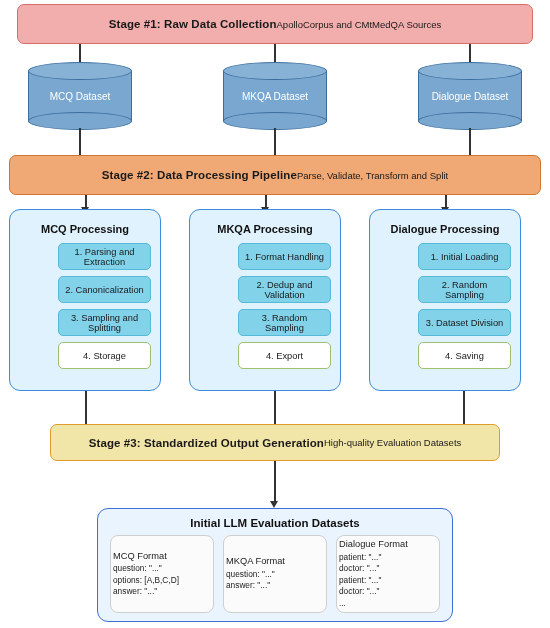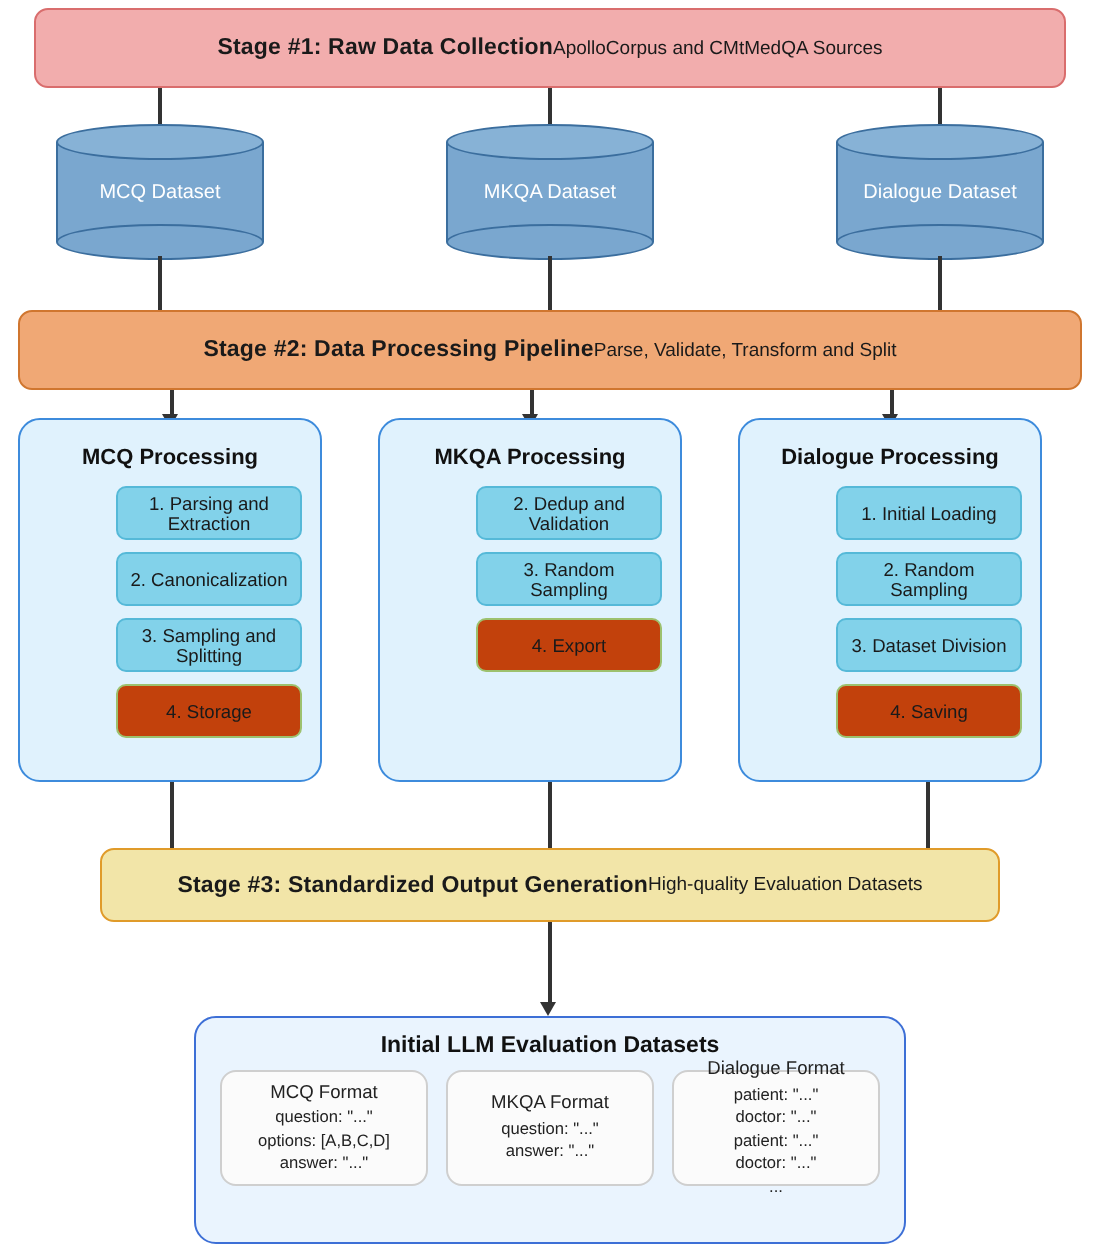--- a/index.html
+++ b/index.html
@@ -39,30 +39,30 @@
 
   
   .col{background:#e0f2fd;border:1.6px solid #3d8bdc;border-radius:11px;
        width:152px;height:182px;padding-top:7px;}
   .col .ctitle{text-align:center;font-weight:bold;font-size:11px;line-height:14px;
                margin:5px 0 7px 0;color:#111;}
   .steplist{padding:0 9px;}
   .step{height:27px;border-radius:5px;display:flex;align-items:center;justify-content:center;
         font-size:9.3px;margin-bottom:6px;box-sizing:border-box;text-align:center;padding:0 3px;margin-left:39px;}
   .step.blue{background:#82d2ea;border:1px solid #55b9d8;}
-  .step.green{background:#c2410c;border:1px solid #9dc16e;}
+  .step.green{background:#ffffff;border:1px solid #9dc16e;}
 
   
   .outbox{left:97px;top:508px;width:356px;height:114px;
           background:#eaf4fe;border:1.8px solid #3d6fd6;border-radius:11px;}
   .outbox .otitle{text-align:center;font-weight:bold;font-size:11.5px;margin-top:8px;color:#111;}
   .fmtrow{display:flex;justify-content:space-between;padding:6px 12px 0 12px;}
   .fmt{background:#fbfbfb;border:1px solid #cfcfcf;border-radius:8px;
-       width:104px;height:58px;box-sizing:border-box;
-       display:flex;flex-direction:column;align-items:center;justify-content:center;
+       width:104px;height:78px;box-sizing:border-box;
+       display:flex;flex-direction:column;align-items:flex-start;justify-content:center;
        font-size:8.3px;line-height:11.5px;color:#222;text-align:center;padding:2px;}
   .fmt .fname{font-size:9.3px;margin-bottom:1px;}
   .fmt .fline{white-space:nowrap;}
 
   
   .vline{background:#333333;width:1.6px;}
   .arrowhead{width:0;height:0;border-left:4.5px solid transparent;border-right:4.5px solid transparent;
              border-top:7px solid #333333;}
 </style>
 </head>
@@ -125,20 +125,21 @@
       <div class="step blue">1. Parsing and Extraction</div>
       <div class="step blue">2. Canonicalization</div>
       <div class="step blue">3. Sampling and Splitting</div>
       <div class="step green">4. Storage</div>
     </div>
   </div>
 
   <div class="abs col" style="left:189px;top:209px;">
     <div class="ctitle">MKQA Processing</div>
     <div class="steplist">
+      <div class="step blue">1. Format Handling</div>
       <div class="step blue">2. Dedup and Validation</div>
       <div class="step blue">3. Random Sampling</div>
       <div class="step green">4. Export</div>
     </div>
   </div>
 
   <div class="abs col" style="left:369px;top:209px;">
     <div class="ctitle">Dialogue Processing</div>
     <div class="steplist">
       <div class="step blue">1. Initial Loading</div>

